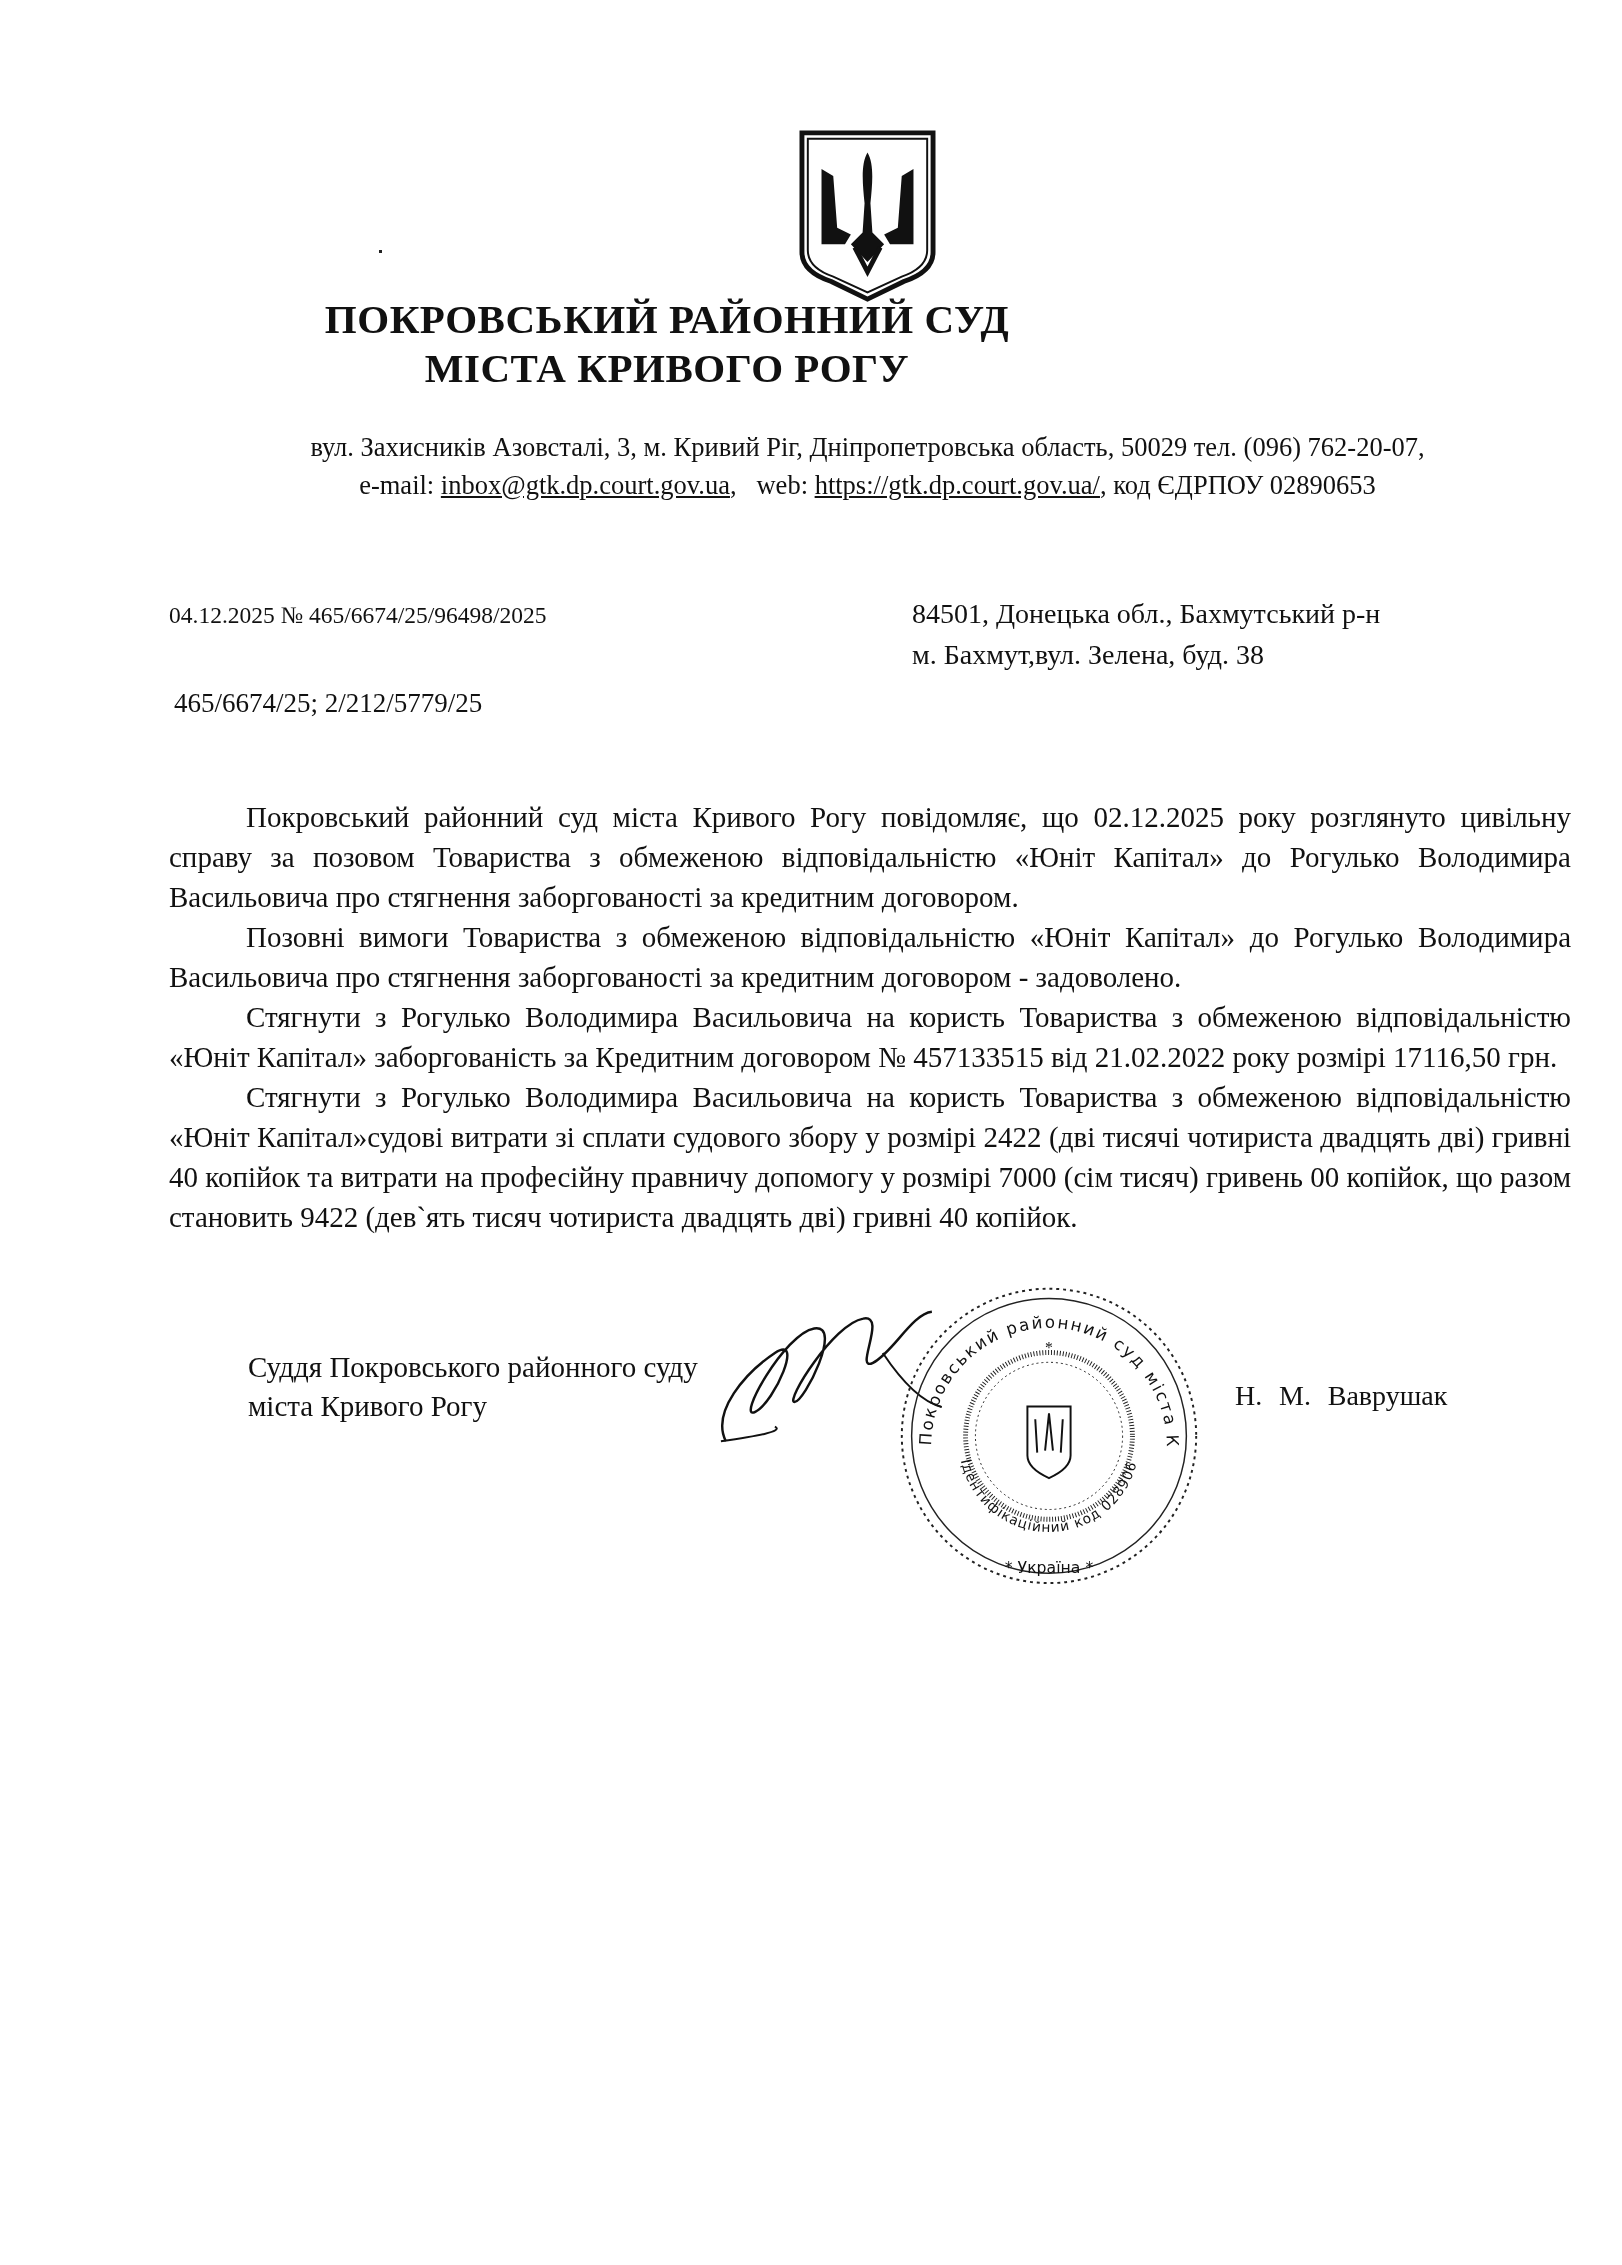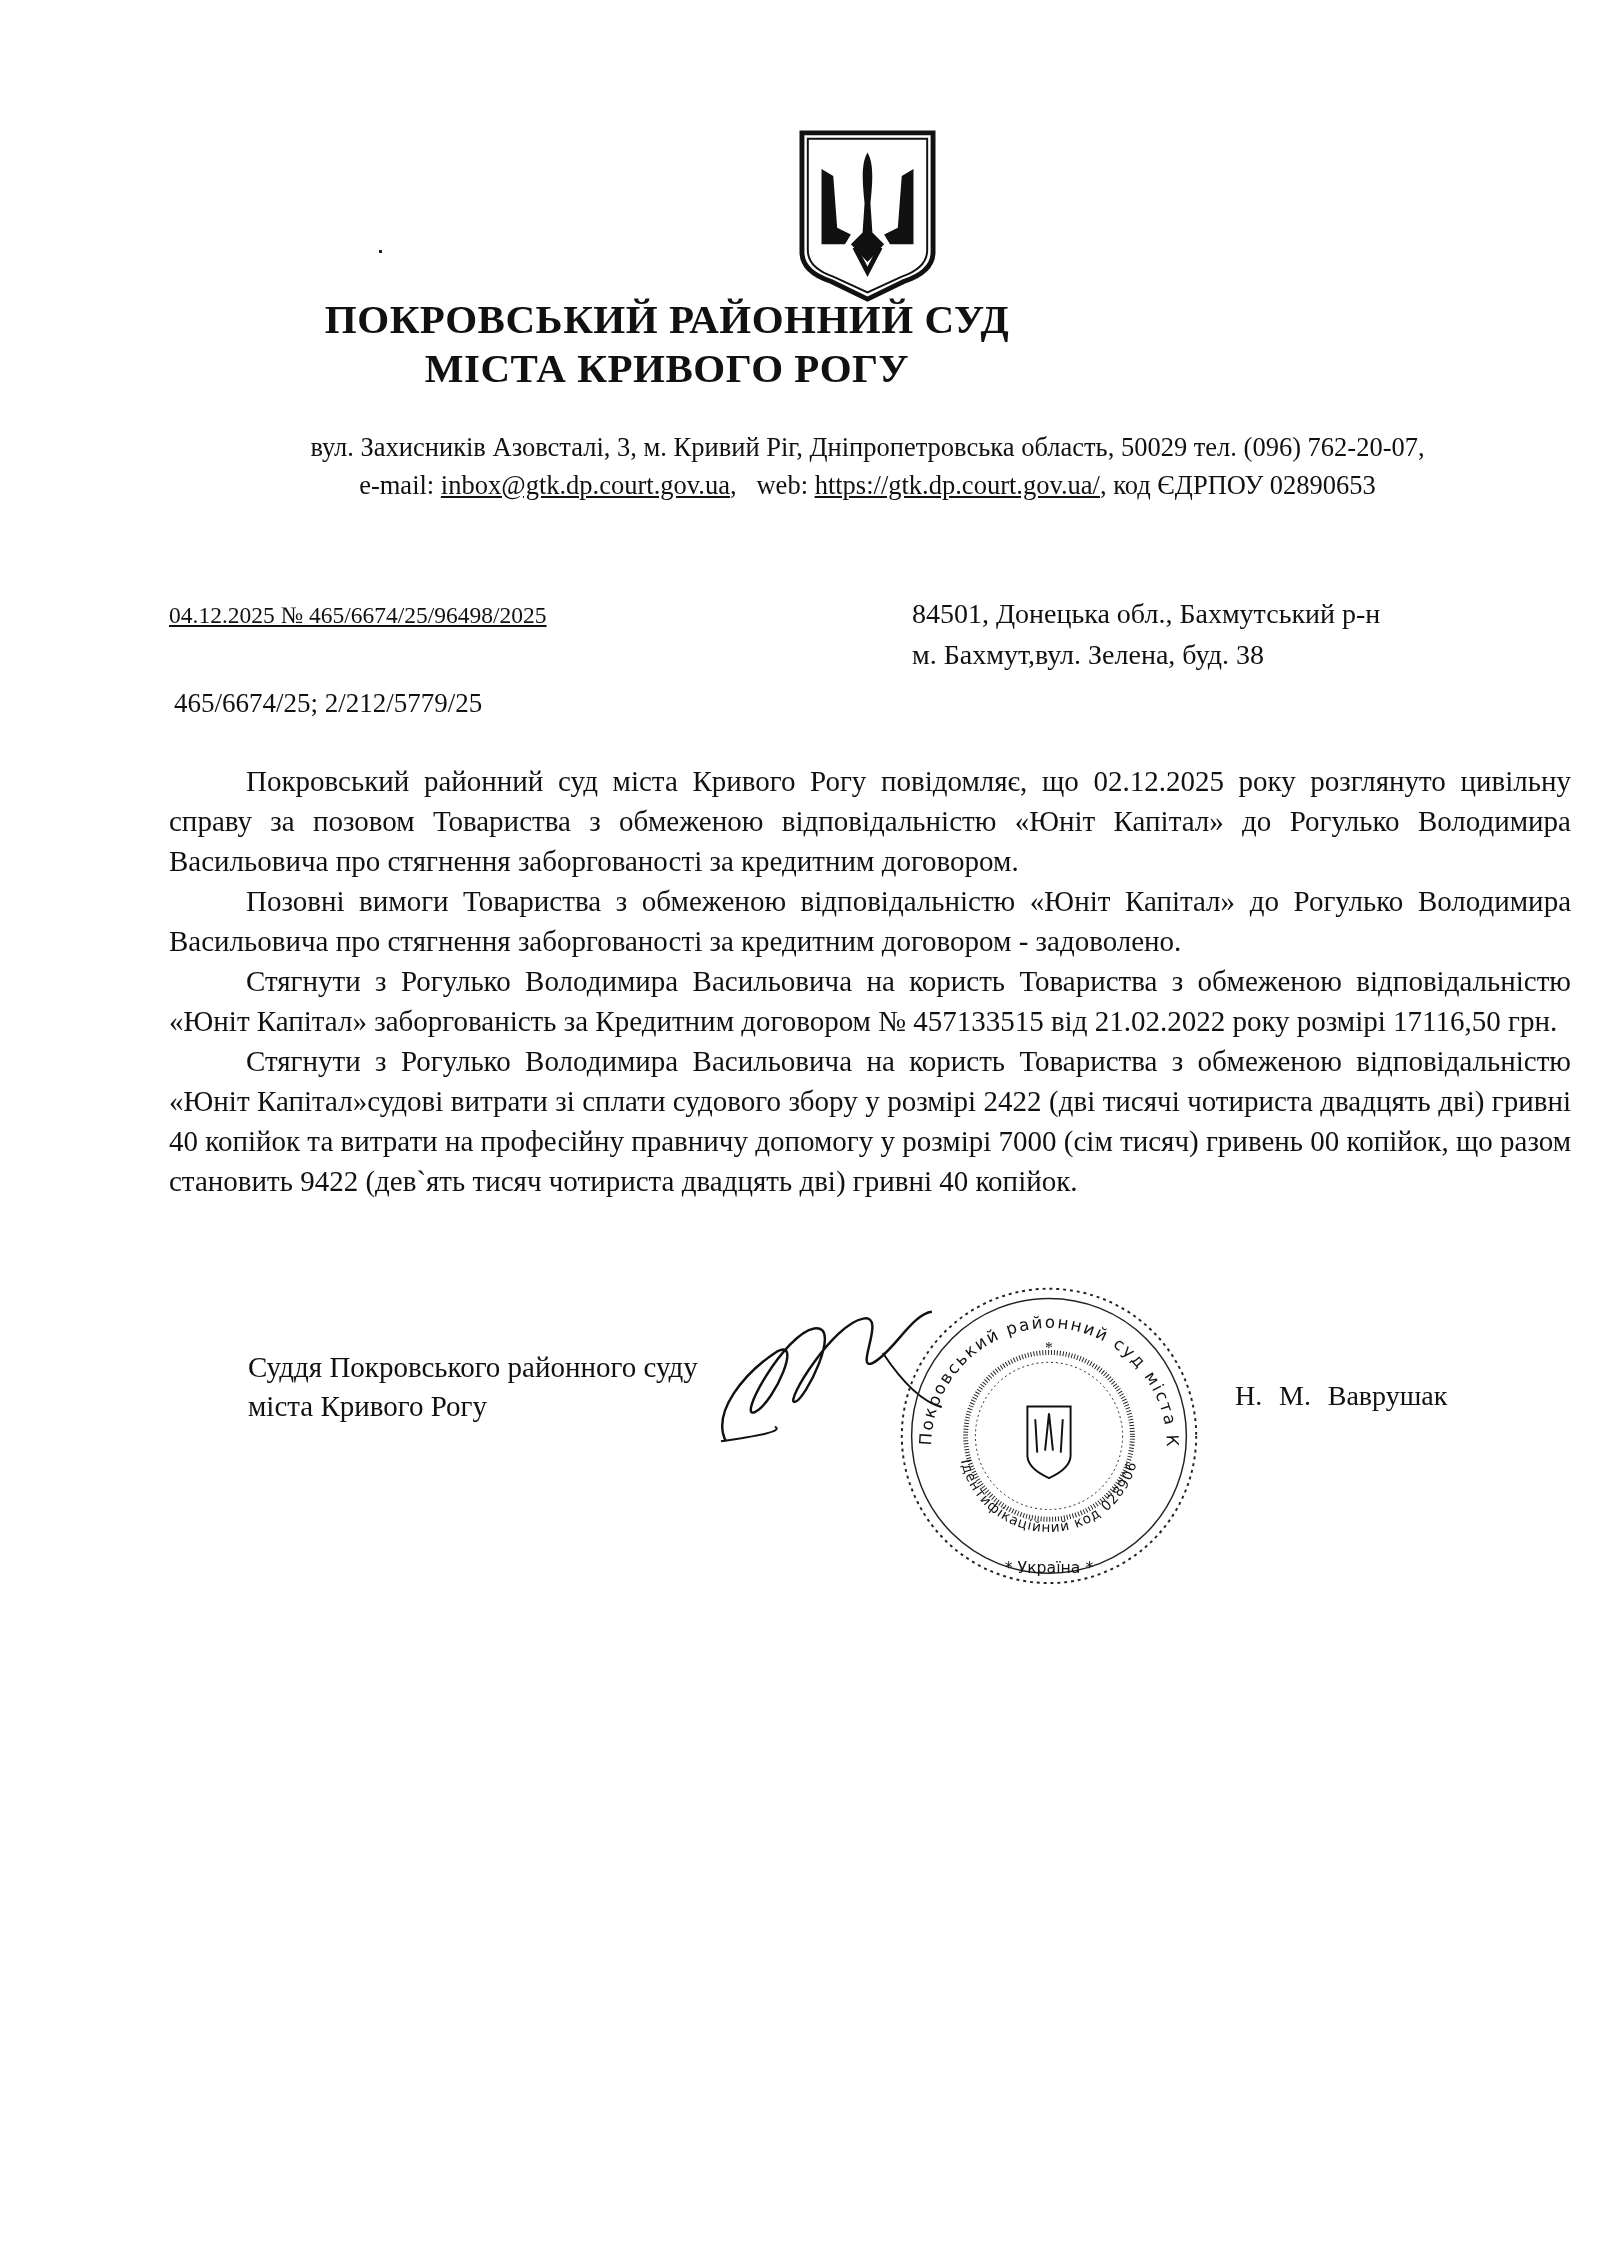--- a/index.html
+++ b/index.html
@@ -9,25 +9,25 @@
   .emblem { left: 794px; top: 125px; width: 147px; height: 181px; }
   .speck { left: 379px; top: 250px; width: 2.9px; height: 2.9px; background:#222; }
   .title { left: 0; width: 1334px; text-align: center; font-weight: bold;
            font-size: 41px; letter-spacing: 0.5px; line-height: 51px; }
   .title1 { top: 294px; }
   .title2 { top: 343px; }
   .addr { left: 0; width: 1735px; text-align: center; font-size: 26.5px; line-height: 37px; }
   .addr1 { top: 429px; }
   .addr2 { top: 467px; }
   .addr u { text-decoration: underline; }
-  .ref { left: 169px; top: 602px; font-size: 23.5px; text-decoration: underline; }
+  .ref { left: 169px; top: 602px; font-size: 23.5px; }
   .ref2 { left: 174px; top: 688px; font-size: 27px; }
   .recip { left: 912px; top: 593px; font-size: 28px; line-height: 41px; }
   .recip .r1 { padding-left: 49px; }
-  .body { left: 169px; top: 761px; width: 1402px; font-size: 29px; line-height: 40px; }
+  .body { left: 169px; top: 797px; width: 1402px; font-size: 29px; line-height: 40px; }
   .body p { margin: 0; text-align: justify; text-indent: 77px; }
   .sign { left: 248px; top: 1348px; font-size: 29px; line-height: 39px; }
   .judge { left: 1235px; top: 1380px; font-size: 28px; word-spacing: 9.8px; }
   .signature { left: 716px; top: 1294px; width: 314px; height: 167px; }
   .stamp { left: 892px; top: 1274px; width: 314px; height: 314px; }
 </style>
 </head>
 <body>
 
 <div class="abs emblem">

